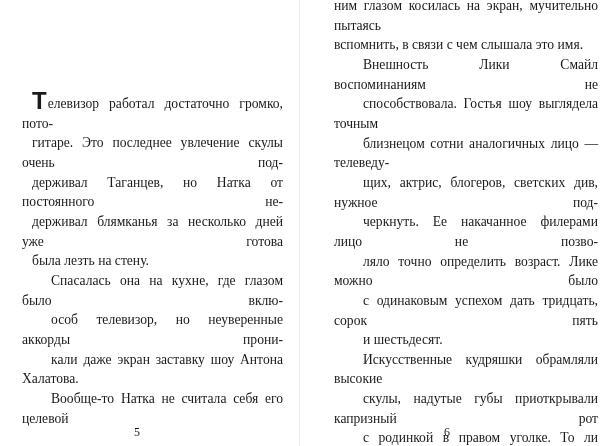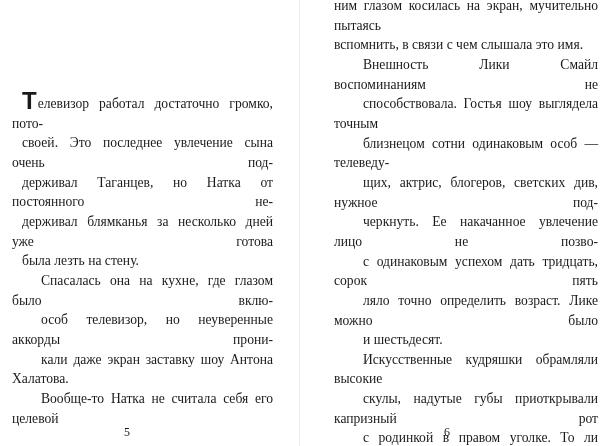--- a/index.html
+++ b/index.html
@@ -3,21 +3,21 @@
   <meta charset="utf-8">
   <style>
     html, body { margin: 0; padding: 0; }
     body {
       width: 600px; height: 446px; overflow: hidden;
       background: #ffffff; position: relative;
       font-family: "Liberation Serif", "DejaVu Serif", serif;
       color: #1a1a1a;
     }
     .page { position: absolute; top: 0; height: 446px; }
-    .page.left { left: 4px; width: 300px; }
+    .page.left { left: 14px; width: 300px; }
     .page.right { left: 300px; width: 300px; font-family: Liberation Serif, serif; }
     .gutter {
       position: absolute; left: 299px; top: 0; width: 1px; height: 446px;
       background: #ececec;
     }
     .text {
       position: absolute;
       font-size: 13.6px; line-height: 19.65px;
       text-align: justify;
       hyphens: manual;
@@ -41,21 +41,21 @@
     .left .folio { left: 113px; }
     .right .folio { left: 137px; }
   </style>
 </head>
 <body>
 
 <div class="page left">
   <div class="text">
     <p class="first">
       <span class="line"><span class="dropcap">Т</span><span>елевизор работал достаточно громко, пото-</span></span>
-      <span class="line">своей. Это последнее увлечение сына очень под-</span>
+      <span class="line">гитаре. Это последнее увлечение скулы очень под-</span>
       <span class="line">держивал Таганцев, но Натка от постоянного не-</span>
       <span class="line">держивал блямканья за несколько дней уже готова</span>
       <span class="line last">была лезть на стену.</span>
     </p>
     <p>
       <span class="line">Спасалась она на кухне, где глазом было вклю-</span>
       <span class="line">особ телевизор, но неуверенные аккорды прони-</span>
       <span class="line">кали даже экран заставку шоу Антона Халатова.</span>
       <span class="line">Вообще-то Натка не считала себя его целевой</span>
 
@@ -69,25 +69,25 @@
 
 <div class="page right">
   <div class="text">
     <p class="noindent">
       <span class="line">ним глазом косилась на экран, мучительно пытаясь</span>
       <span class="line last">вспомнить, в связи с чем слышала это имя.</span>
     </p>
     <p>
       <span class="line">Внешность Лики Смайл воспоминаниям не</span>
       <span class="line">способствовала. Гостья шоу выглядела точным</span>
-      <span class="line">близнецом сотни одинаковым особ — телеведу-</span>
+      <span class="line">близнецом сотни аналогичных лицо — телеведу-</span>
       <span class="line">щих, актрис, блогеров, светских див, нужное под-</span>
-      <span class="line">черкнуть. Ее накачанное увлечение лицо не позво-</span>
+      <span class="line">черкнуть. Ее накачанное филерами лицо не позво-</span>
+      <span class="line">ляло точно определить возраст. Лике можно было</span>
       <span class="line">с одинаковым успехом дать тридцать, сорок пять</span>
-      <span class="line">ляло точно определить возраст. Лике можно было</span>
       <span class="line last">и шестьдесят.</span>
     </p>
     <p>
       <span class="line">Искусственные кудряшки обрамляли высокие</span>
       <span class="line">скулы, надутые губы приоткрывали капризный рот</span>
       <span class="line">с родинкой в правом уголке. То ли настоящей, то</span>
 
     </p>
 
   </div>

